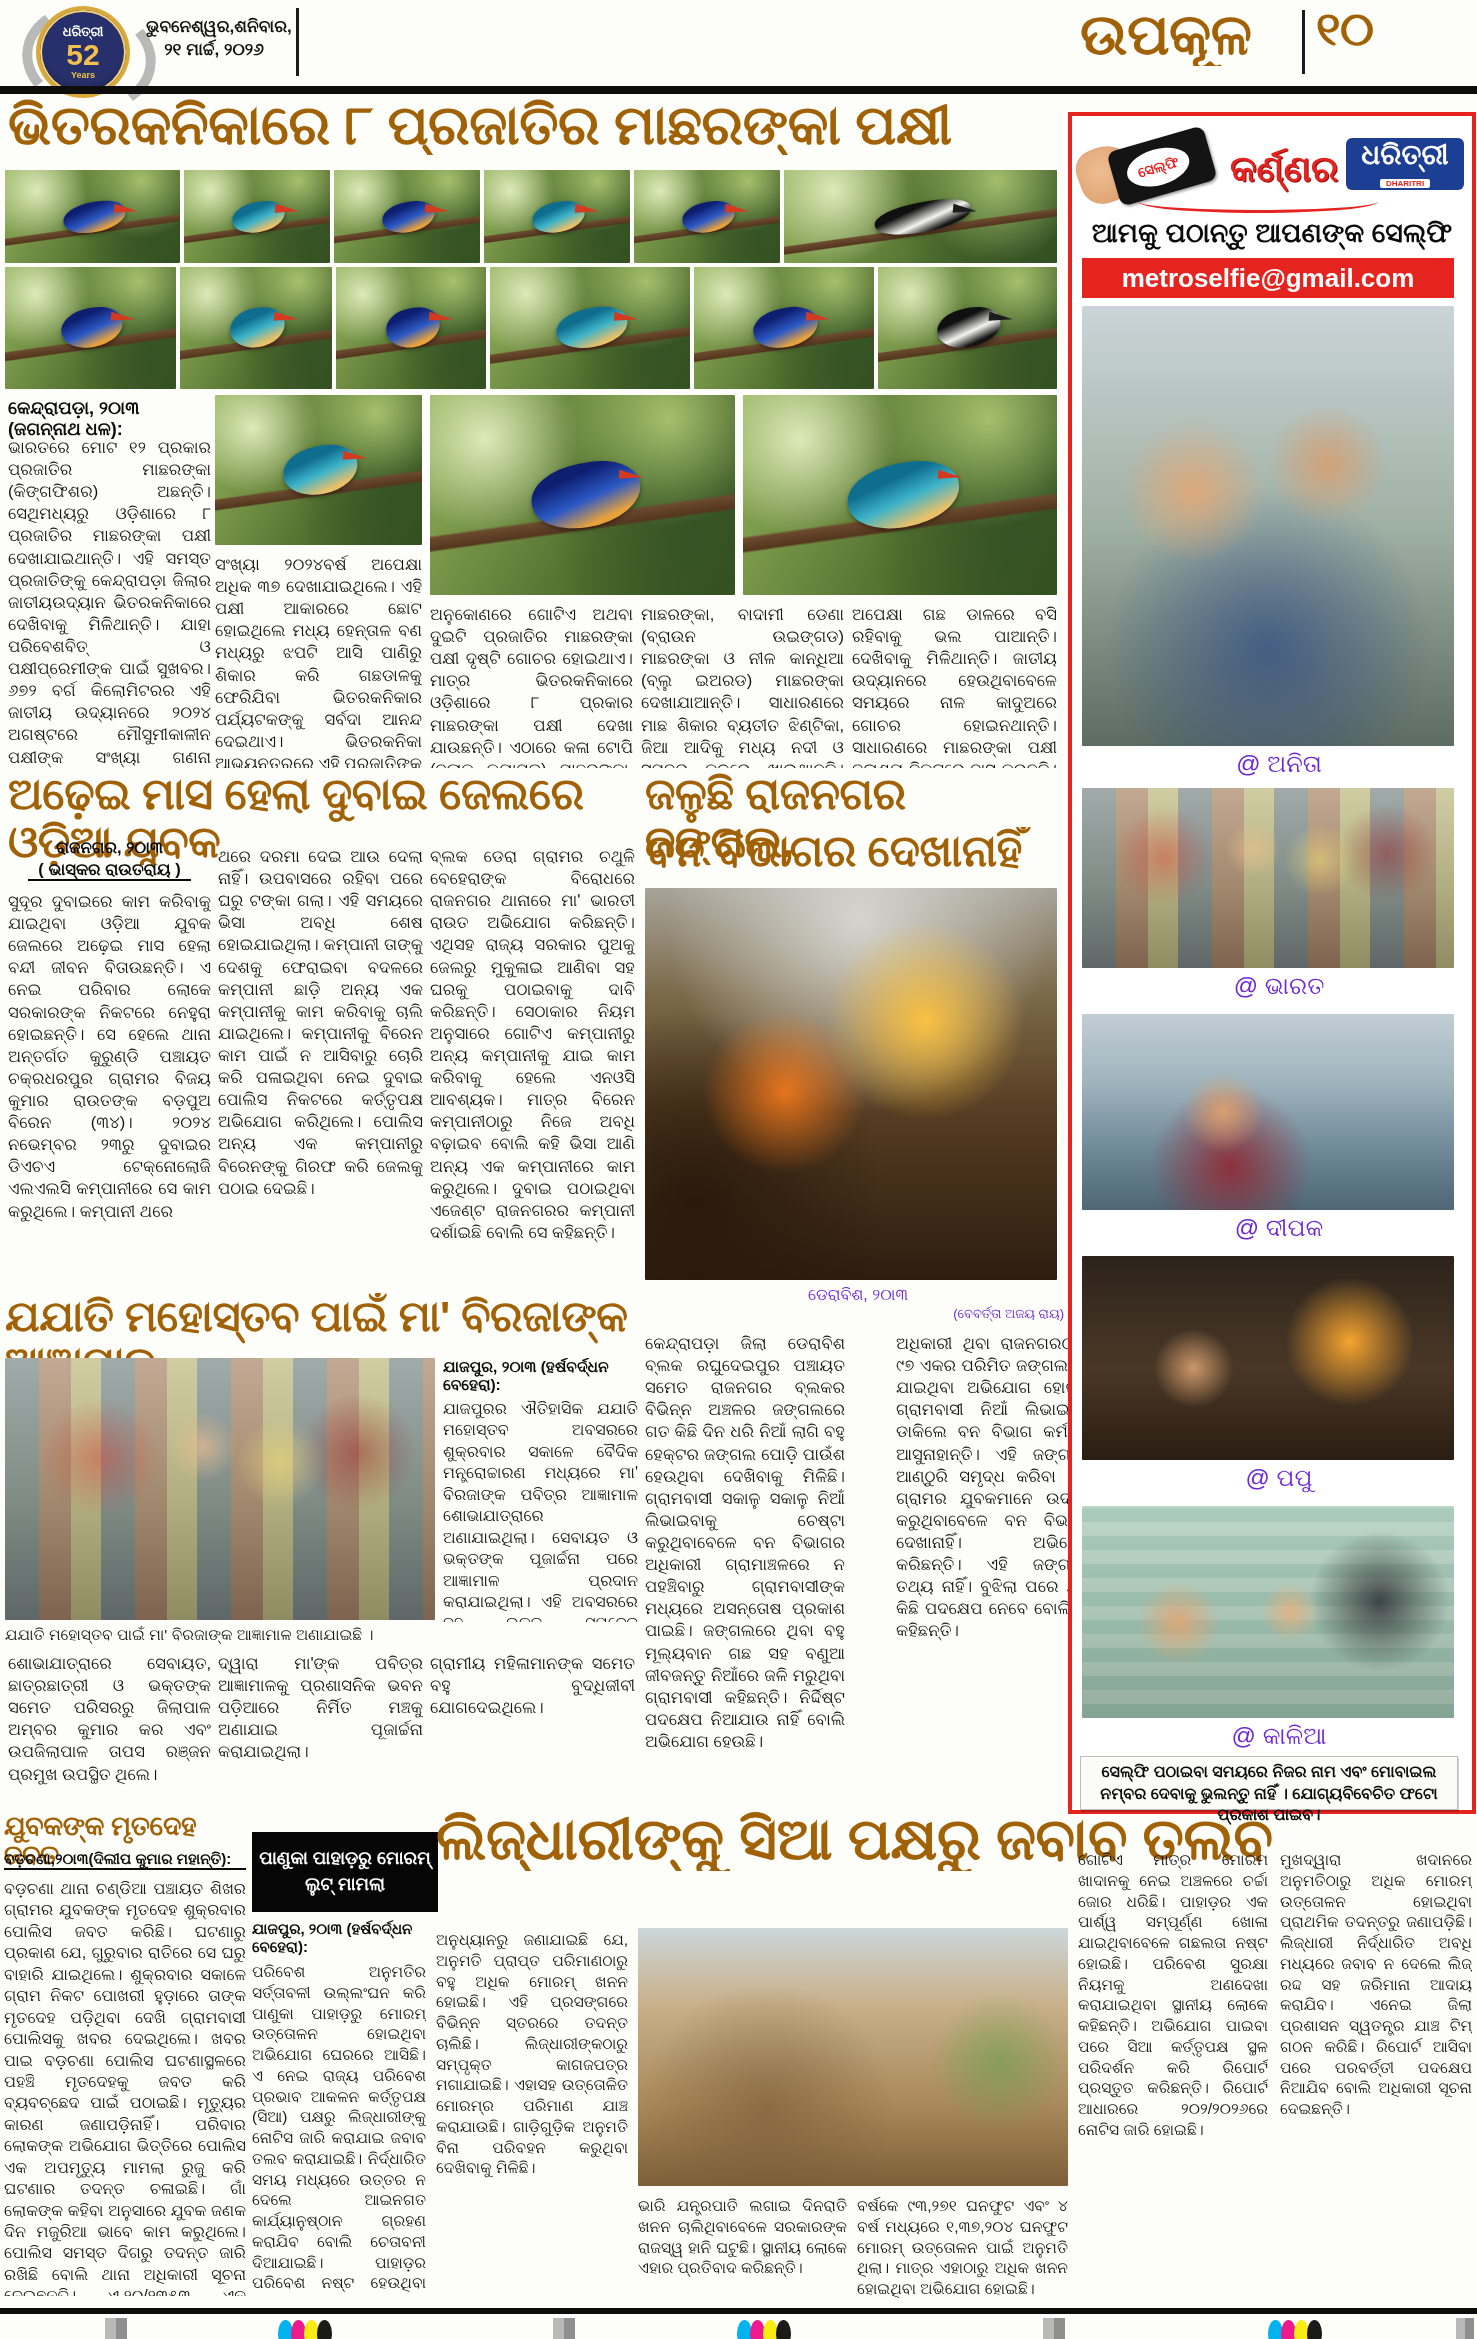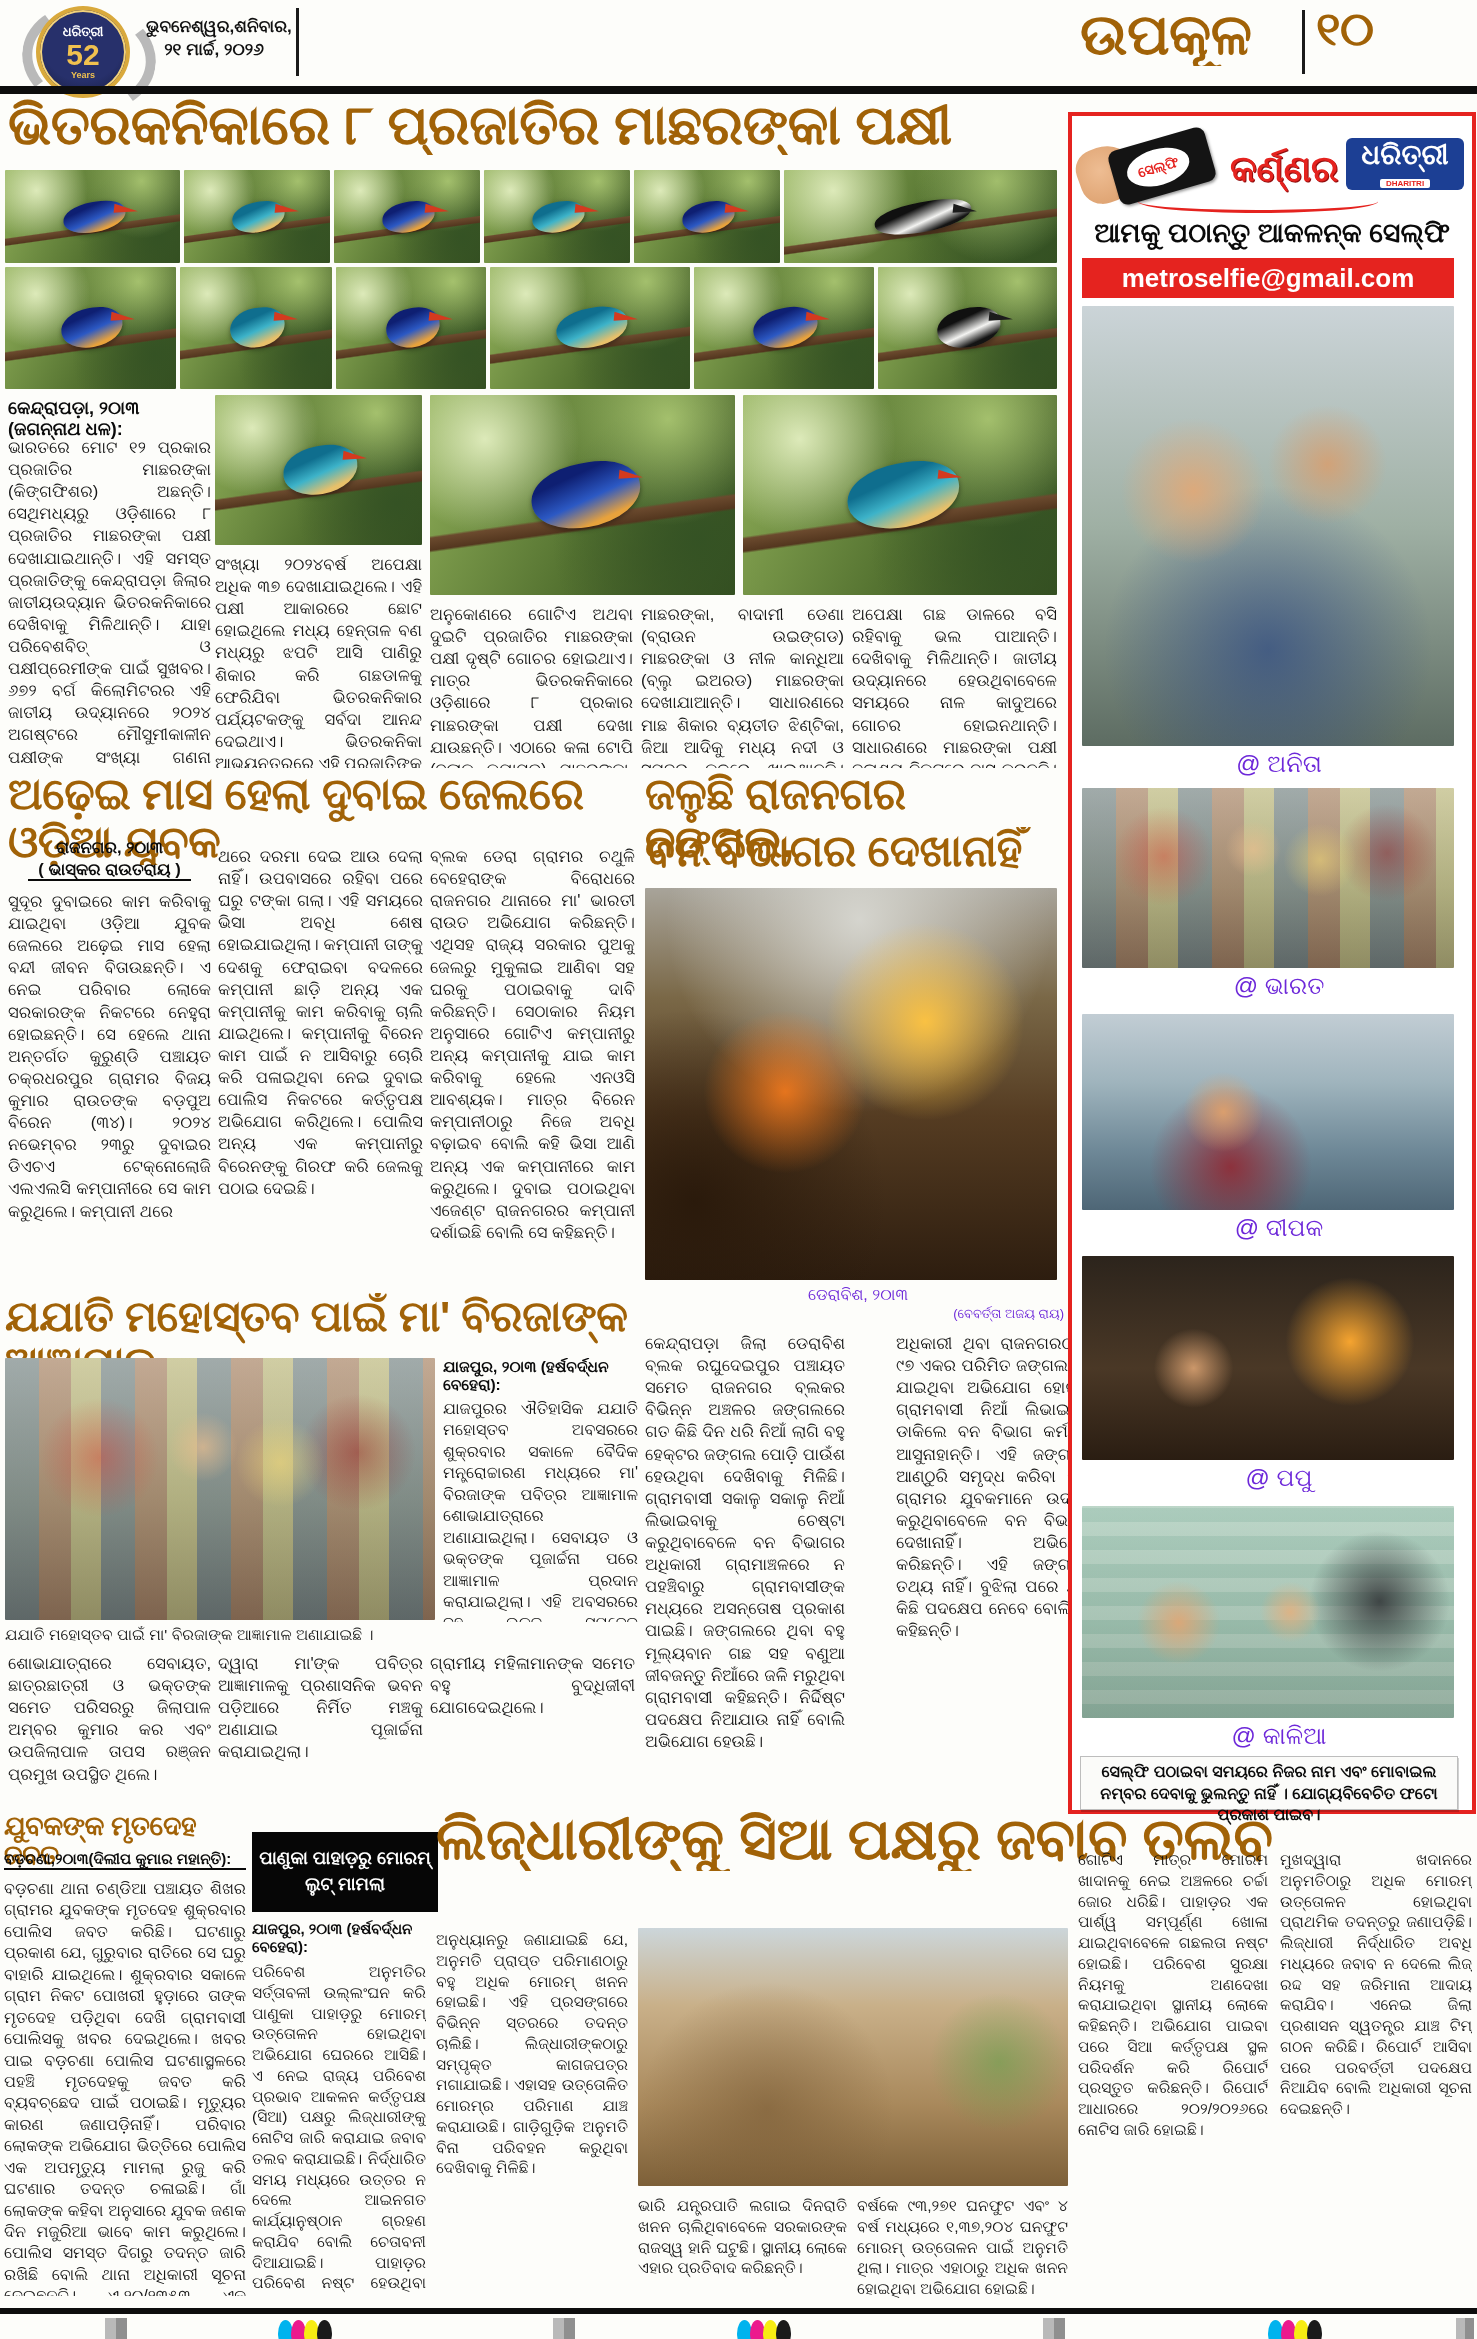--- a/index.html
+++ b/index.html
@@ -181,21 +181,21 @@
       <div class="abs" style="left:34px;top:6px;width:100px;height:56px;background:#141414;border-radius:9px;transform:rotate(-16deg);box-shadow:1px 2px 3px rgba(0,0,0,.4);">
         <div class="abs" style="left:14px;top:10px;width:64px;height:36px;background:#fff;border-radius:50%;text-align:center;font-weight:bold;color:#e5231f;font-size:14px;line-height:36px;">ସେଲ୍‌ଫି</div>
       </div>
       <div class="abs" style="left:152px;top:16px;font-size:36px;font-weight:bold;color:#e5231f;text-shadow:1px 1px 0 #8e0d0d;">କର୍ଣ୍ଣର</div>
       <div class="abs" style="left:268px;top:6px;width:118px;height:52px;background:#1c3f94;border-radius:6px;text-align:center;color:#fff;">
         <div style="font-size:28px;font-weight:bold;line-height:1.2;">ଧରିତ୍ରୀ</div>
         <div style="font-size:8px;font-weight:bold;color:#e5231f;background:#fff;display:inline-block;padding:0 6px;border-radius:2px;">DHARITRI</div>
       </div>
       <div class="abs" style="left:60px;top:58px;width:240px;height:20px;border-bottom:3px solid #e5231f;border-radius:50%;"></div>
     </div>
-    <div class="abs" style="left:0;top:102px;width:100%;text-align:center;font-size:27px;font-weight:bold;color:#0a0a0a;">ଆମକୁ ପଠାନ୍ତୁ ଆକଳନ୍କ ସେଲ୍‌ଫି</div>
+    <div class="abs" style="left:0;top:102px;width:100%;text-align:center;font-size:27px;font-weight:bold;color:#0a0a0a;">ଆମକୁ ପଠାନ୍ତୁ ଆପଣଙ୍କ ସେଲ୍‌ଫି</div>
     <div class="abs" style="left:10px;top:142px;width:372px;height:40px;background:#e5231f;color:#fff;text-align:center;font-size:26px;font-weight:bold;line-height:40px;">metroselfie@gmail.com</div>
 
     <div class="ph ph-selfie" style="left:10px;top:190px;width:372px;height:440px;"></div>
     <div class="cap" style="left:0;top:634px;width:100%;text-align:center;font-size:24px;">@ ଅନିତା</div>
 
     <div class="ph ph-crowd" style="left:10px;top:672px;width:372px;height:180px;"></div>
     <div class="cap" style="left:0;top:856px;width:100%;text-align:center;font-size:24px;">@ ଭାରତ</div>
 
     <div class="ph ph-dam" style="left:10px;top:898px;width:372px;height:196px;"></div>
     <div class="cap" style="left:0;top:1098px;width:100%;text-align:center;font-size:24px;">@ ଦୀପକ</div>

